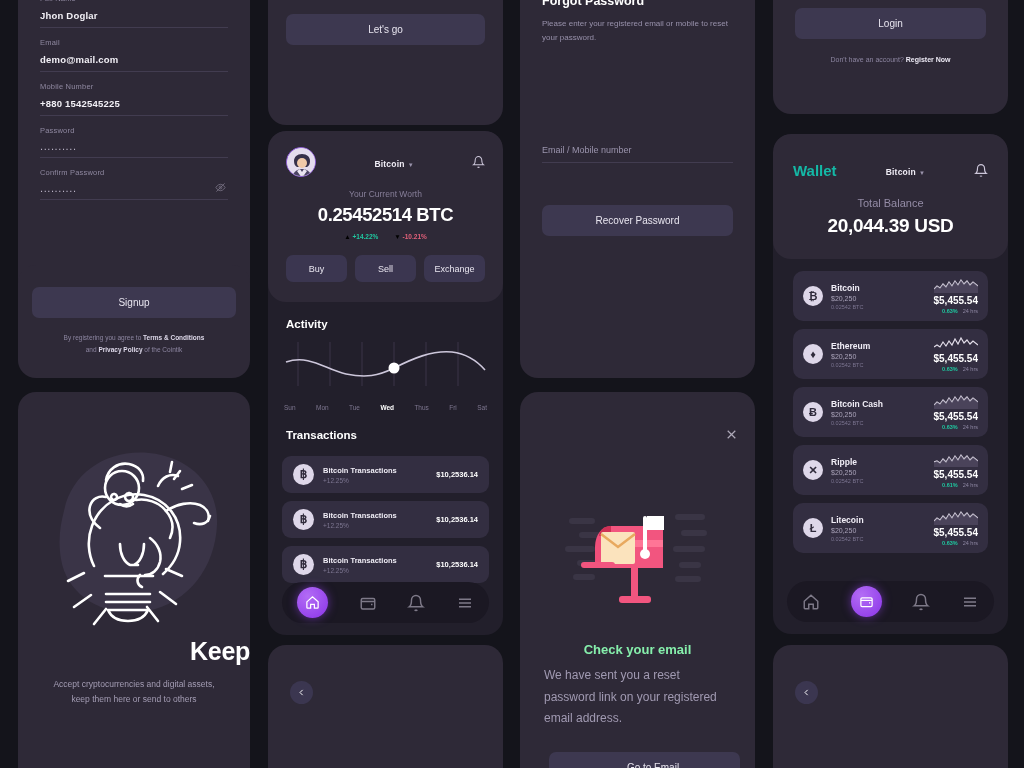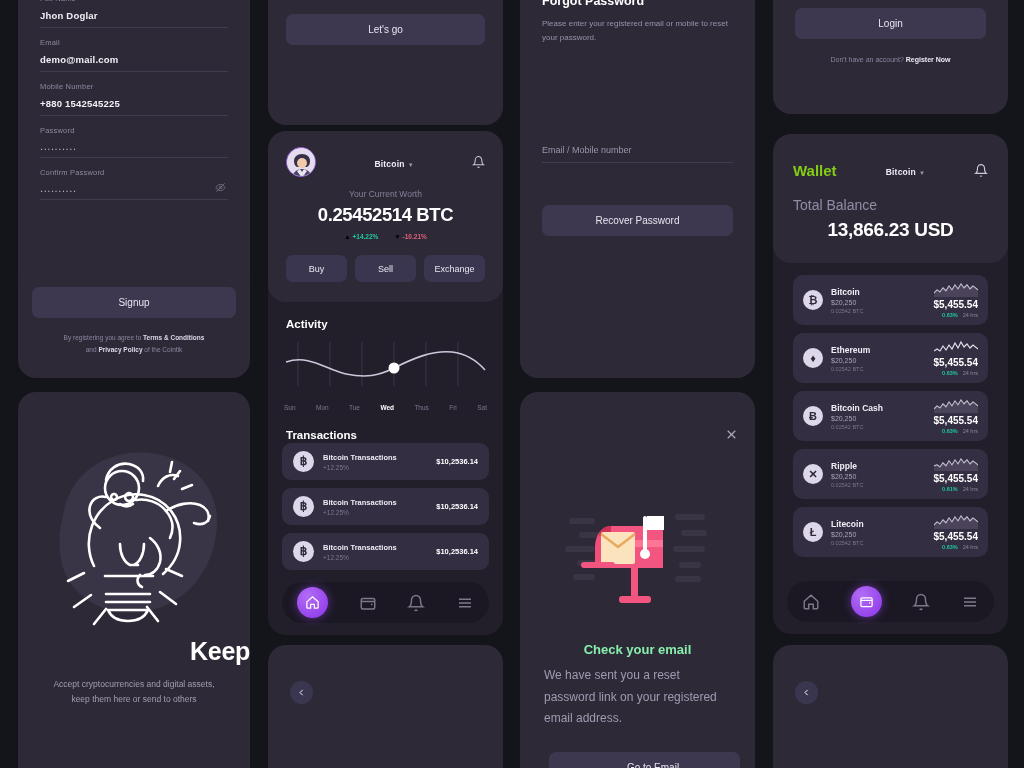--- a/index.html
+++ b/index.html
@@ -95,22 +95,22 @@
 
   
   #login-card { left: 773px; top: -38px; width: 235px; height: 152px; }
   #login-card .btn { width: calc(100% - 44px); margin: 46px 22px 0; }
   .reg { text-align: center; font-size: 7px; color: #8c85a0; margin-top: 17px; }
   .reg b { color: #ece9f4; }
 
   #wallet { left: 773px; top: 134px; width: 235px; height: 500px; background: #221f2b; }
   .w-head { background: #2e2937; border-radius: 18px; padding: 27px 20px 22px; }
   .w-row1 { display: flex; align-items: center; justify-content: space-between; }
-  .w-title { font-size: 15px; font-weight: bold; color: #84cc16; }
-  .w-bal-lbl { font-size: 14px; color: #948ca6; margin-top: 18px; }
+  .w-title { font-size: 15px; font-weight: bold; color: #14b8a6; }
+  .w-bal-lbl { text-align: center; font-size: 11px; color: #948ca6; margin-top: 18px; }
   .w-bal { text-align: center; font-size: 19px; font-weight: bold; color: #fff; margin-top: 6px; letter-spacing: -.3px; }
 
   .coin { display: flex; align-items: center; background: #332e41; border-radius: 10px; padding: 7px 10px; margin: 0 20px 8px; }
   .coin-ic { width: 20px; height: 20px; border-radius: 50%; background: #ded7e9; color: #2f2a3b; display: flex; align-items: center; justify-content: center; font-size: 11px; font-weight: bold; flex: none; }
   .coin-mid { margin-left: 8px; }
   .coin-nm { font-size: 8.5px; font-weight: bold; color: #f1eef7; }
   .coin-p { font-size: 7px; color: #aaa3b9; margin-top: 2px; }
   .coin-q { font-size: 5.5px; color: #7b7490; margin-top: 2px; }
   .coin-right { margin-left: auto; text-align: right; }
   .coin-val { font-size: 10px; font-weight: bold; color: #fff; margin-top: 2px; }
@@ -252,21 +252,21 @@
     <div class="days">
       <span>Sun</span>
       <span>Mon</span>
       <span>Tue</span>
       <span class="on">Wed</span>
       <span>Thus</span>
       <span>Fri</span>
       <span>Sat</span>
     </div>
 
-    <div class="sec-title" style="padding-top:18px;padding-bottom:2px">Transactions</div>
+    <div class="sec-title" style="padding-top:18px;padding-bottom:15px">Transactions</div>
 
     <div class="tx">
       <div class="tx-ic">฿</div>
       <div>
         <div class="tx-name">Bitcoin Transactions</div>
         <div class="tx-pct">+12.25%</div>
       </div>
       <div class="tx-amt">$10,2536.14</div>
     </div>
     <div class="tx">
@@ -371,21 +371,21 @@
         <div class="w-title">Wallet</div>
         <div>
           <span class="coin-sel">Bitcoin</span><span class="caret">▼</span>
         </div>
         <svg width="14" height="15" viewBox="0 0 24 24" fill="none" stroke="#cdc7da" stroke-width="1.9">
           <path d="M18 8a6 6 0 0 0-12 0c0 7-3 9-3 9h18s-3-2-3-9"></path>
             <path d="M13.7 21a2 2 0 0 1-3.4 0"></path>
         </svg>
       </div>
       <div class="w-bal-lbl">Total Balance</div>
-      <div class="w-bal">13,866.23 USD</div>
+      <div class="w-bal">20,044.39 USD</div>
     </div>
 
     <div style="padding-top:12px">
       <div class="coin">
         <div class="coin-ic">
             <span>₿</span>
           </div>
         <div class="coin-mid">
           <div class="coin-nm">Bitcoin</div>
           <div class="coin-p">$20,250</div>

